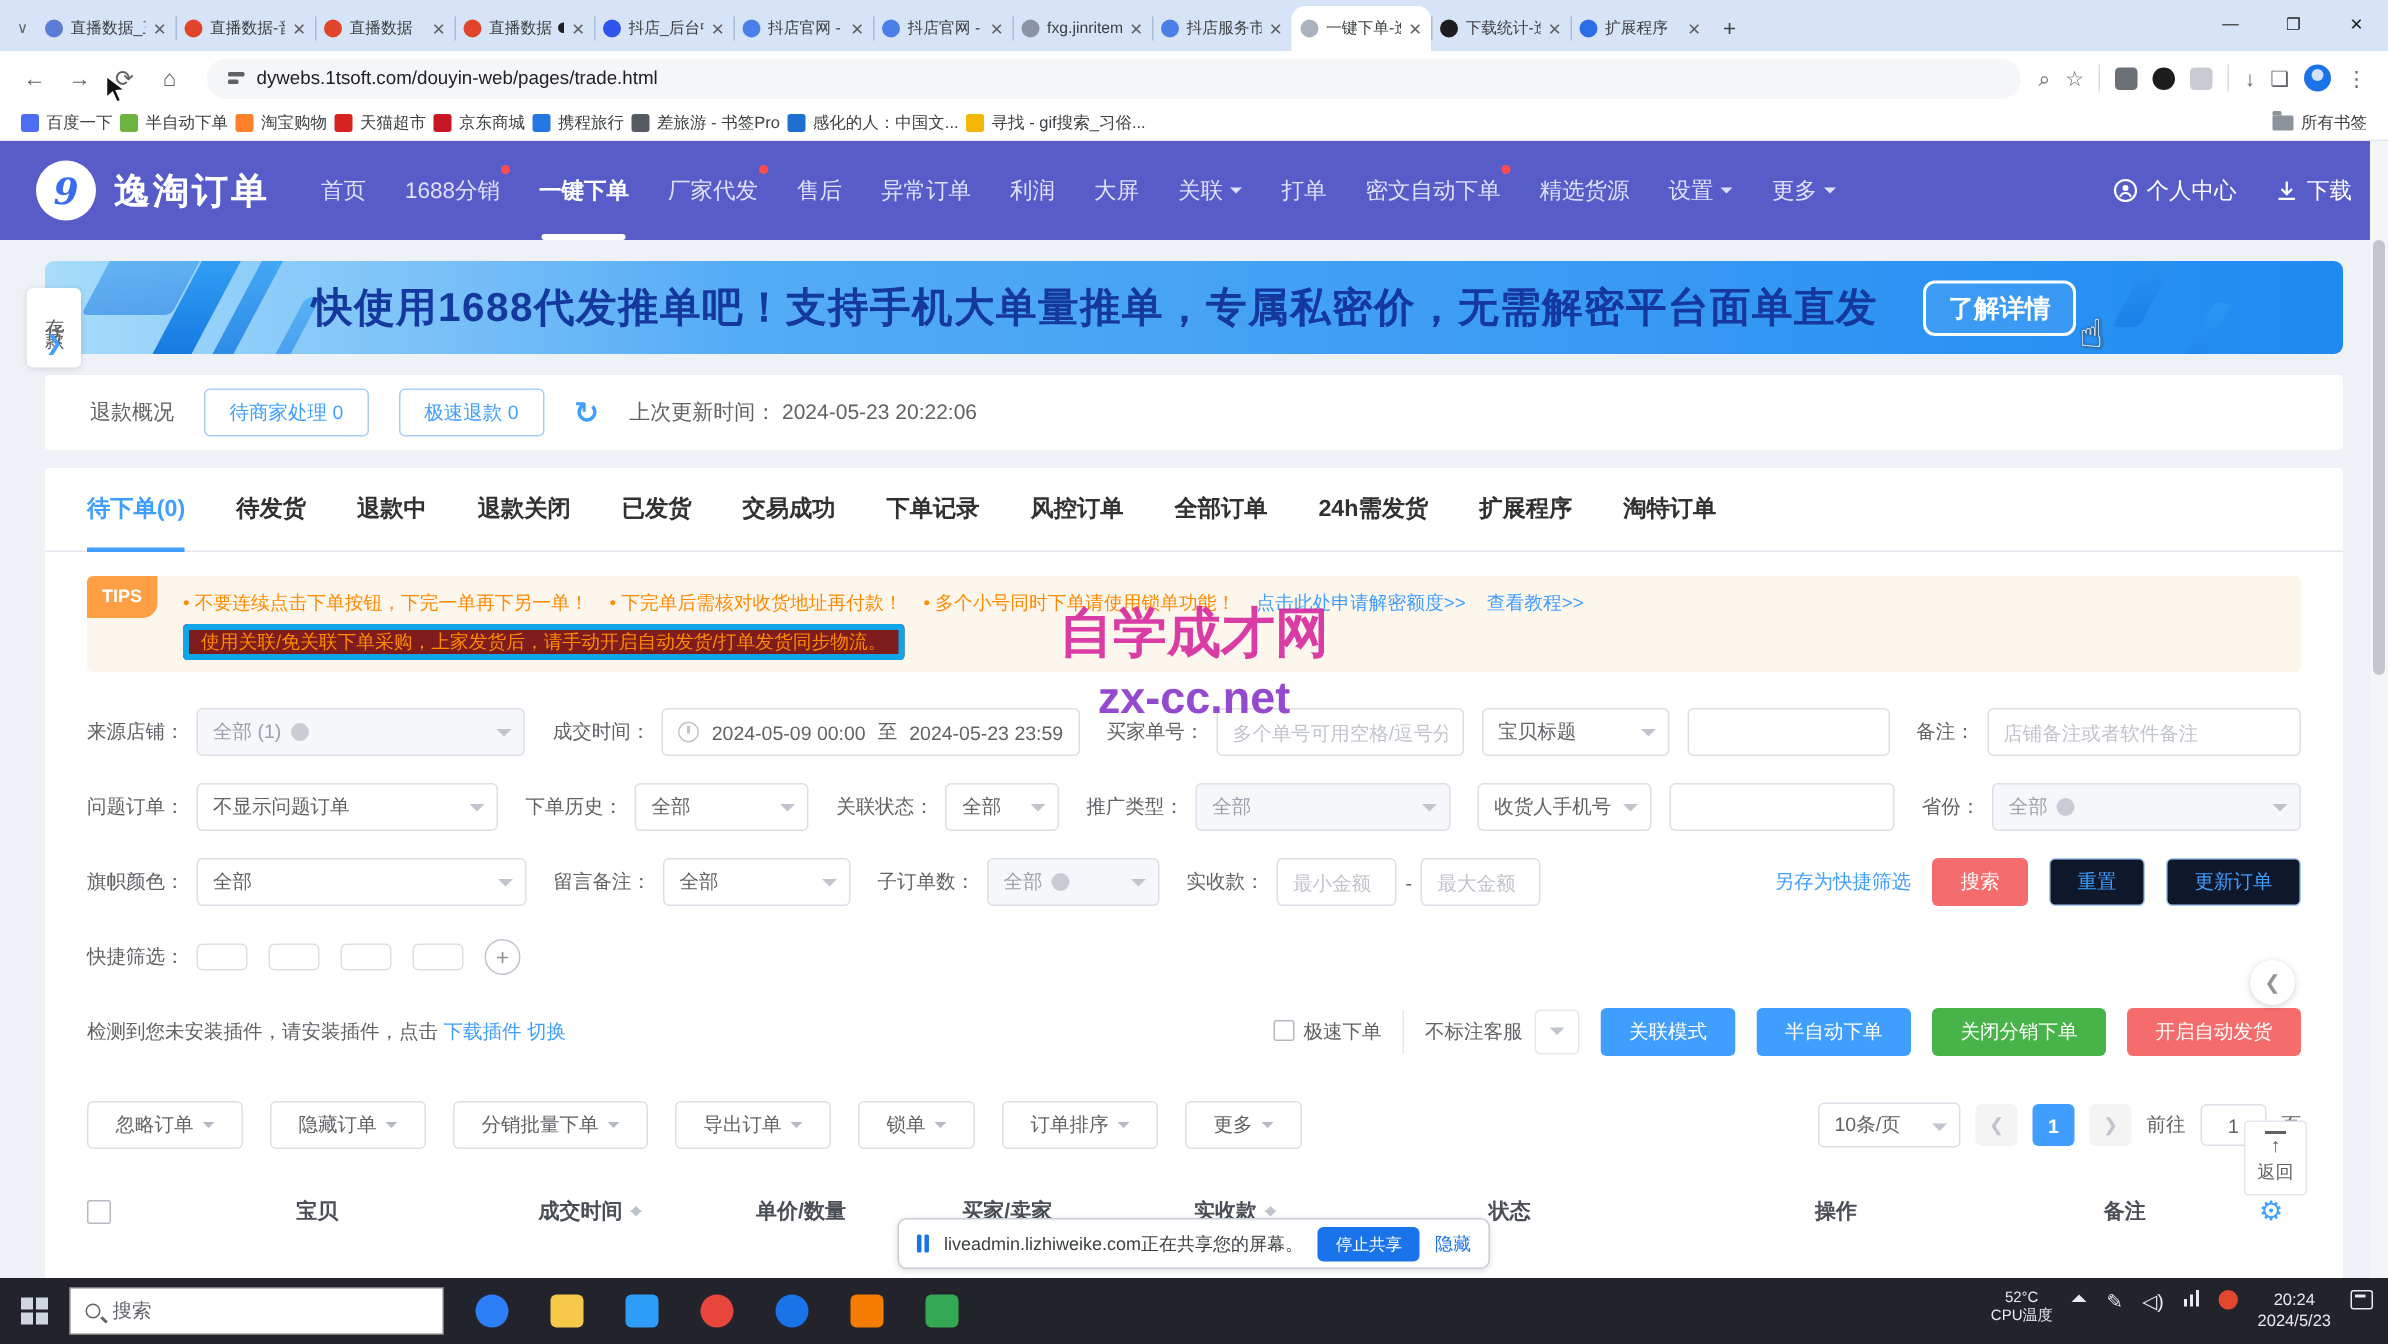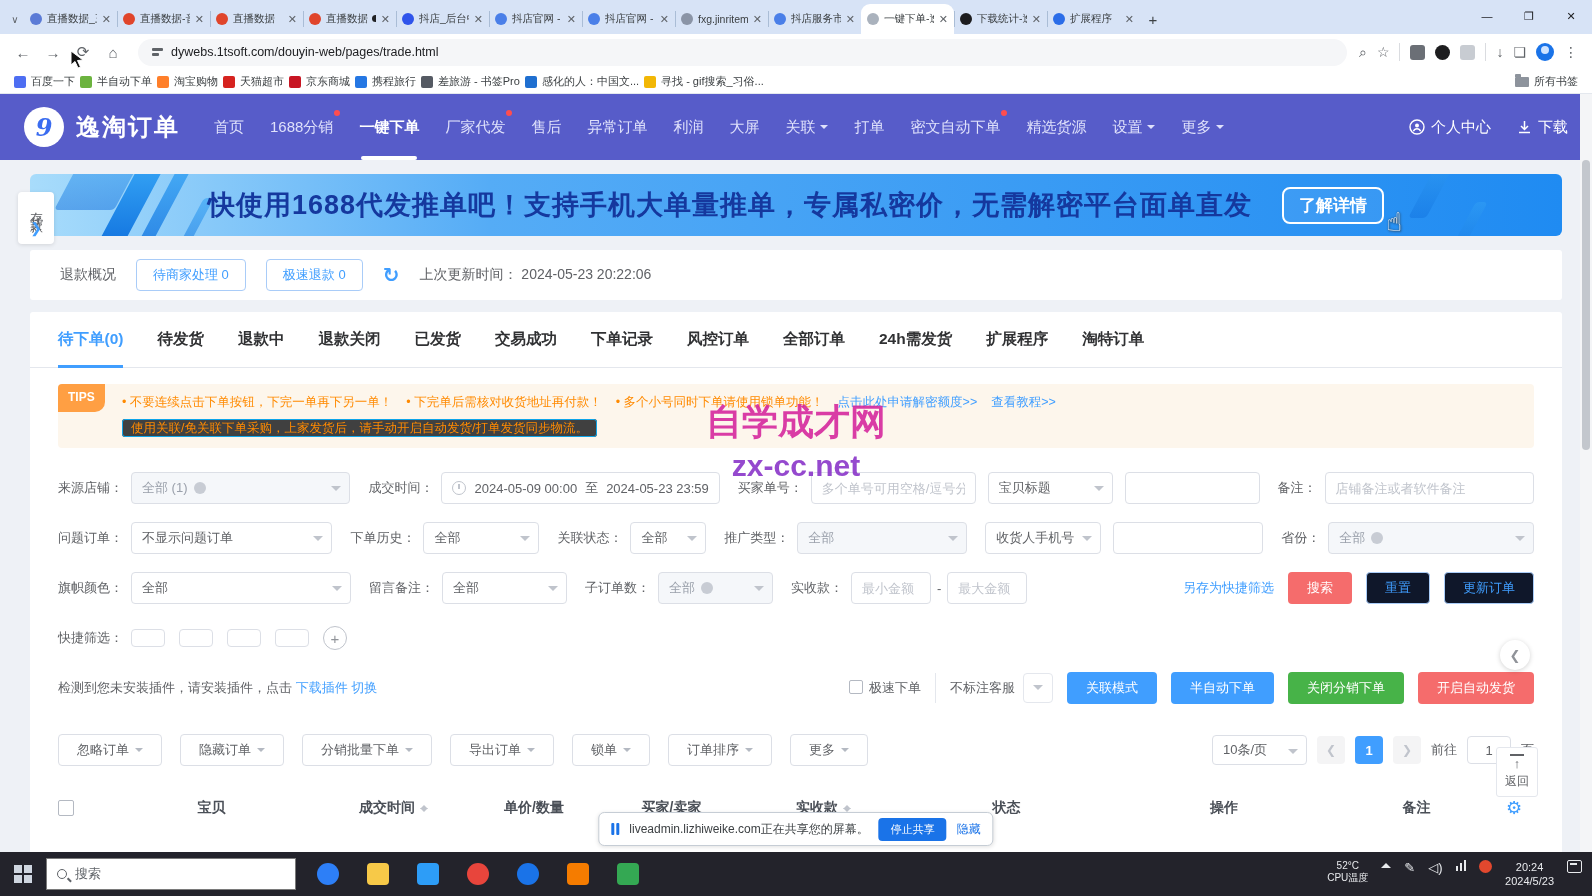--- a/index.html
+++ b/index.html
@@ -81,21 +81,21 @@
   .otabs{display:flex;gap:34px;padding:17px 28px 0;border-bottom:1px solid #e4e7ed}
   .otab{font-size:15.5px;font-weight:700;color:#303133;padding-bottom:15px;white-space:nowrap}
   .otab.active{color:#409eff;border-bottom:3px solid #409eff;margin-bottom:-1px}
 
   .tips{margin:16px 28px 0;background:#fdf6ec;border-radius:4px;position:relative;padding:7px 16px 9px 64px;font-size:12.5px;line-height:1.8;color:#ff8a00}
   .tips-badge{position:absolute;left:0;top:0;background:#ff9f43;color:#fff;font-weight:800;font-size:12px;padding:3px 10px;border-radius:4px 0 10px 0}
   .tips-line1{display:flex;flex-wrap:wrap;column-gap:14px;align-items:center}
   .tips-b::before{content:"• "}
   .tips-link{color:#409eff}
   .tips-line2{margin-top:3px}
-  .tips-line2 span{border:1px solid #0ea5e9;border-radius:3px;padding:1px 8px;background:#404040}
+  .tips-line2 span{border:4px solid #0ea5e9;border-radius:3px;padding:1px 8px;background:#7f1d1d}
 
   .filters{padding:24px 28px 0}
   .frow{display:flex;align-items:center;margin-bottom:18px}
   .lbl{font-size:13px;color:#606266;margin:0 8px 0 0;white-space:nowrap;flex:none}
   .gap{width:18px;flex:none}
   .sel{height:32px;border:1px solid #dcdfe6;border-radius:4px;background:#fff;display:flex;align-items:center;padding:0 26px 0 10px;font-size:13px;color:#606266;position:relative;white-space:nowrap}
   .sel::after{content:"";position:absolute;right:8px;top:13px;border:5px solid transparent;border-top-color:#c0c4cc}
   .sel.dis{background:#f5f7fa;color:#9aa0ab}
   .mini-dot{display:inline-block;width:12px;height:12px;border-radius:50%;background:#c8ccd4;margin-left:6px}
   .inp{height:32px;border:1px solid #dcdfe6;border-radius:4px;padding:0 10px;font-size:13px;color:#606266;background:#fff}

